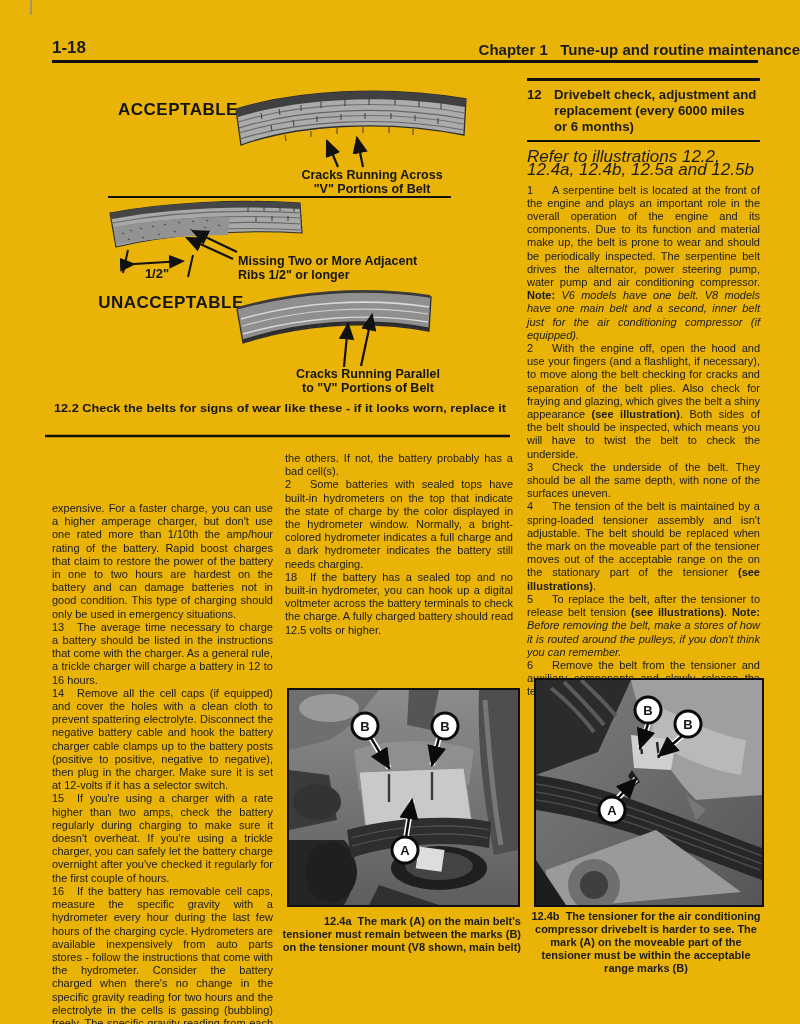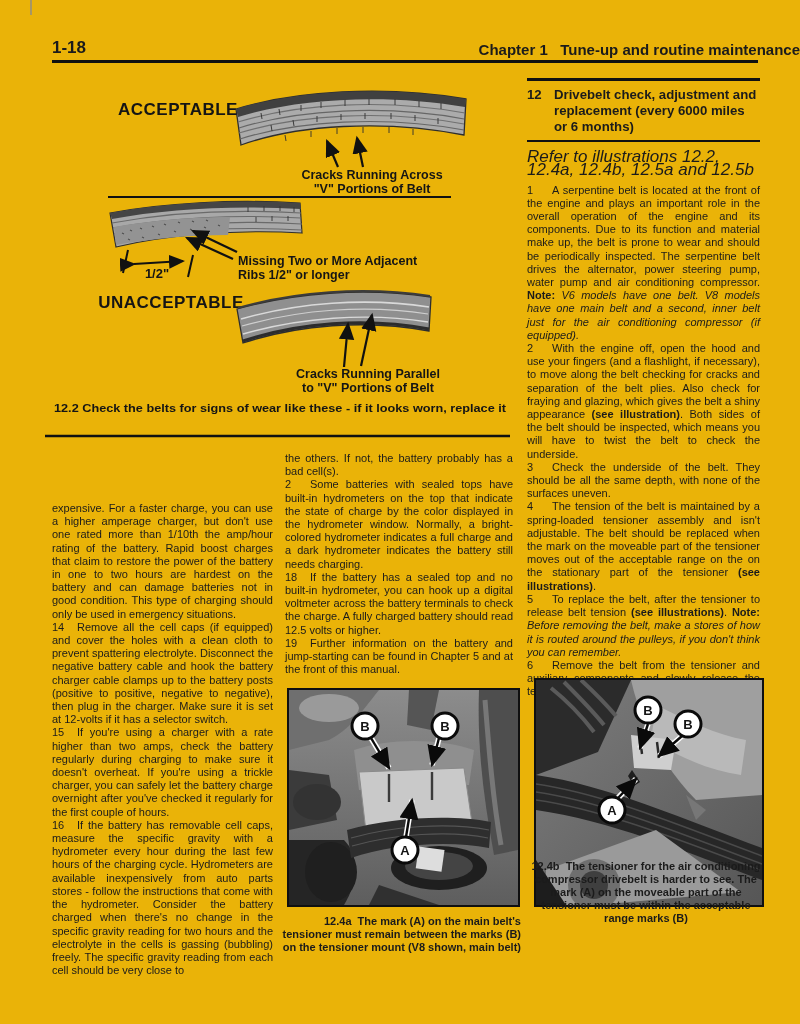--- a/index.html
+++ b/index.html
@@ -22,21 +22,21 @@
   .pnum{display:inline-block;min-width:25px;}
   .s-b{font-weight:700;}
   .s-i{font-style:italic;}
   
   .bcol1{position:absolute;left:52px;top:466px;width:221px;margin-top:36px;}
   .bcol2{position:absolute;left:285px;top:452px;width:228px;}
   
   .photoA{position:absolute;left:287px;top:688px;width:229px;height:215px;border:2px solid #101010;background:#777;}
   .photoB{position:absolute;left:534px;top:678px;width:226px;height:225px;border:2px solid #101010;background:#6e6e6e;}
   .capA{position:absolute;left:281px;top:915px;width:240px;text-align:right;font-size:11px;font-weight:700;line-height:13px;white-space:pre-wrap;}
-  .capB{position:absolute;left:528px;top:860px;width:236px;text-align:center;font-size:11px;font-weight:700;line-height:13px;white-space:pre-wrap;}
+  .capB{position:absolute;left:528px;top:910px;width:236px;text-align:center;font-size:11px;font-weight:700;line-height:13px;white-space:pre-wrap;}
   svg text{fill:#151515;}
   .svglabel{font-weight:700;}
 </style>
 </head>
 <body>
 
 <div class="page">
   <div class="scan-mark"></div>
 
   <div class="page-num">1-18</div>
@@ -131,30 +131,30 @@
     <p class="para"><span class="pnum">1</span><span><span>A serpentine belt is located at the front of the engine and plays an important role in the overall operation of the engine and its components. Due to its function and material make up, the belt is prone to wear and should be periodically inspected. The serpentine belt drives the alternator, power steering pump, water pump and air conditioning compressor. </span><span class="s-b">Note: </span><span class="s-i">V6 models have one belt. V8 models have one main belt and a second, inner belt just for the air conditioning compressor (if equipped).</span></span></p>
     <p class="para"><span class="pnum">2</span><span><span>With the engine off, open the hood and use your fingers (and a flashlight, if necessary), to move along the belt checking for cracks and separation of the belt plies. Also check for fraying and glazing, which gives the belt a shiny appearance </span><span class="s-b">(see illustration)</span><span>. Both sides of the belt should be inspected, which means you will have to twist the belt to check the underside.</span></span></p>
     <p class="para"><span class="pnum">3</span><span><span>Check the underside of the belt. They should be all the same depth, with none of the surfaces uneven.</span></span></p>
     <p class="para"><span class="pnum">4</span><span><span>The tension of the belt is maintained by a spring-loaded tensioner assembly and isn't adjustable. The belt should be replaced when the mark on the moveable part of the tensioner moves out of the acceptable range on the on the stationary part of the tensioner </span><span class="s-b">(see illustrations)</span><span>.</span></span></p>
     <p class="para"><span class="pnum">5</span><span><span>To replace the belt, after the tensioner to release belt tension </span><span class="s-b">(see illustrations)</span><span>. </span><span class="s-b">Note: </span><span class="s-i">Before removing the belt, make a stores of how it is routed around the pulleys, if you don't think you can remember.</span></span></p>
     <p class="para"><span class="pnum">6</span><span><span>Remove the belt from the tensioner and auxiliary components and slowly release the tensioner.</span></span></p>
   </div>
 
   <div class="bcol1">
     <p class="para"><span><span>expensive. For a faster charge, you can use a higher amperage charger, but don't use one rated more than 1/10th the amp/hour rating of the battery. Rapid boost charges that claim to restore the power of the battery in one to two hours are hardest on the battery and can damage batteries not in good condition. This type of charging should only be used in emergency situations.</span></span></p>
+    <p class="para"><span class="pnum">13</span><span><span>The average time necessary to charge a battery should be listed in the instructions that come with the charger. As a general rule, a trickle charger will charge a battery in 12 to 16 hours.</span></span></p>
     <p class="para"><span class="pnum">14</span><span><span>Remove all the cell caps (if equipped) and cover the holes with a clean cloth to prevent spattering electrolyte. Disconnect the negative battery cable and hook the battery charger cable clamps up to the battery posts (positive to positive, negative to negative), then plug in the charger. Make sure it is set at 12-volts if it has a selector switch.</span></span></p>
     <p class="para"><span class="pnum">15</span><span><span>If you're using a charger with a rate higher than two amps, check the battery regularly during charging to make sure it doesn't overheat. If you're using a trickle charger, you can safely let the battery charge overnight after you've checked it regularly for the first couple of hours.</span></span></p>
     <p class="para"><span class="pnum">16</span><span><span>If the battery has removable cell caps, measure the specific gravity with a hydrometer every hour during the last few hours of the charging cycle. Hydrometers are available inexpensively from auto parts stores - follow the instructions that come with the hydrometer. Consider the battery charged when there's no change in the specific gravity reading for two hours and the electrolyte in the cells is gassing (bubbling) freely. The specific gravity reading from each cell should be very close to</span></span></p>
   </div>
 
   <div class="bcol2">
     <p class="para"><span><span>the others. If not, the battery probably has a bad cell(s).</span></span></p>
     <p class="para"><span class="pnum">2</span><span><span>Some batteries with sealed tops have built-in hydrometers on the top that indicate the state of charge by the color displayed in the hydrometer window. Normally, a bright-colored hydrometer indicates a full charge and a dark hydrometer indicates the battery still needs charging.</span></span></p>
     <p class="para"><span class="pnum">18</span><span><span>If the battery has a sealed top and no built-in hydrometer, you can hook up a digital voltmeter across the battery terminals to check the charge. A fully charged battery should read 12.5 volts or higher.</span></span></p>
-    <p class="para"><span class="pnum">19</span><span><span>Further information on the battery and jump-starting can be found in Chapter 5 and at the front of this manual.</span></span></p>
   </div>
 
   <div class="photoA">
     <svg width="229" height="215" viewBox="0 0 229 215">
       <defs>
         <linearGradient id="gA" x1="0" y1="0" x2="0" y2="1">
           <stop offset="0" stop-color="#8c8c8c"></stop>
             <stop offset="1" stop-color="#5e5e5e"></stop>
         </linearGradient>
         <marker id="ah2" orient="auto" markerWidth="10" markerHeight="9" refX="8" refY="4">

